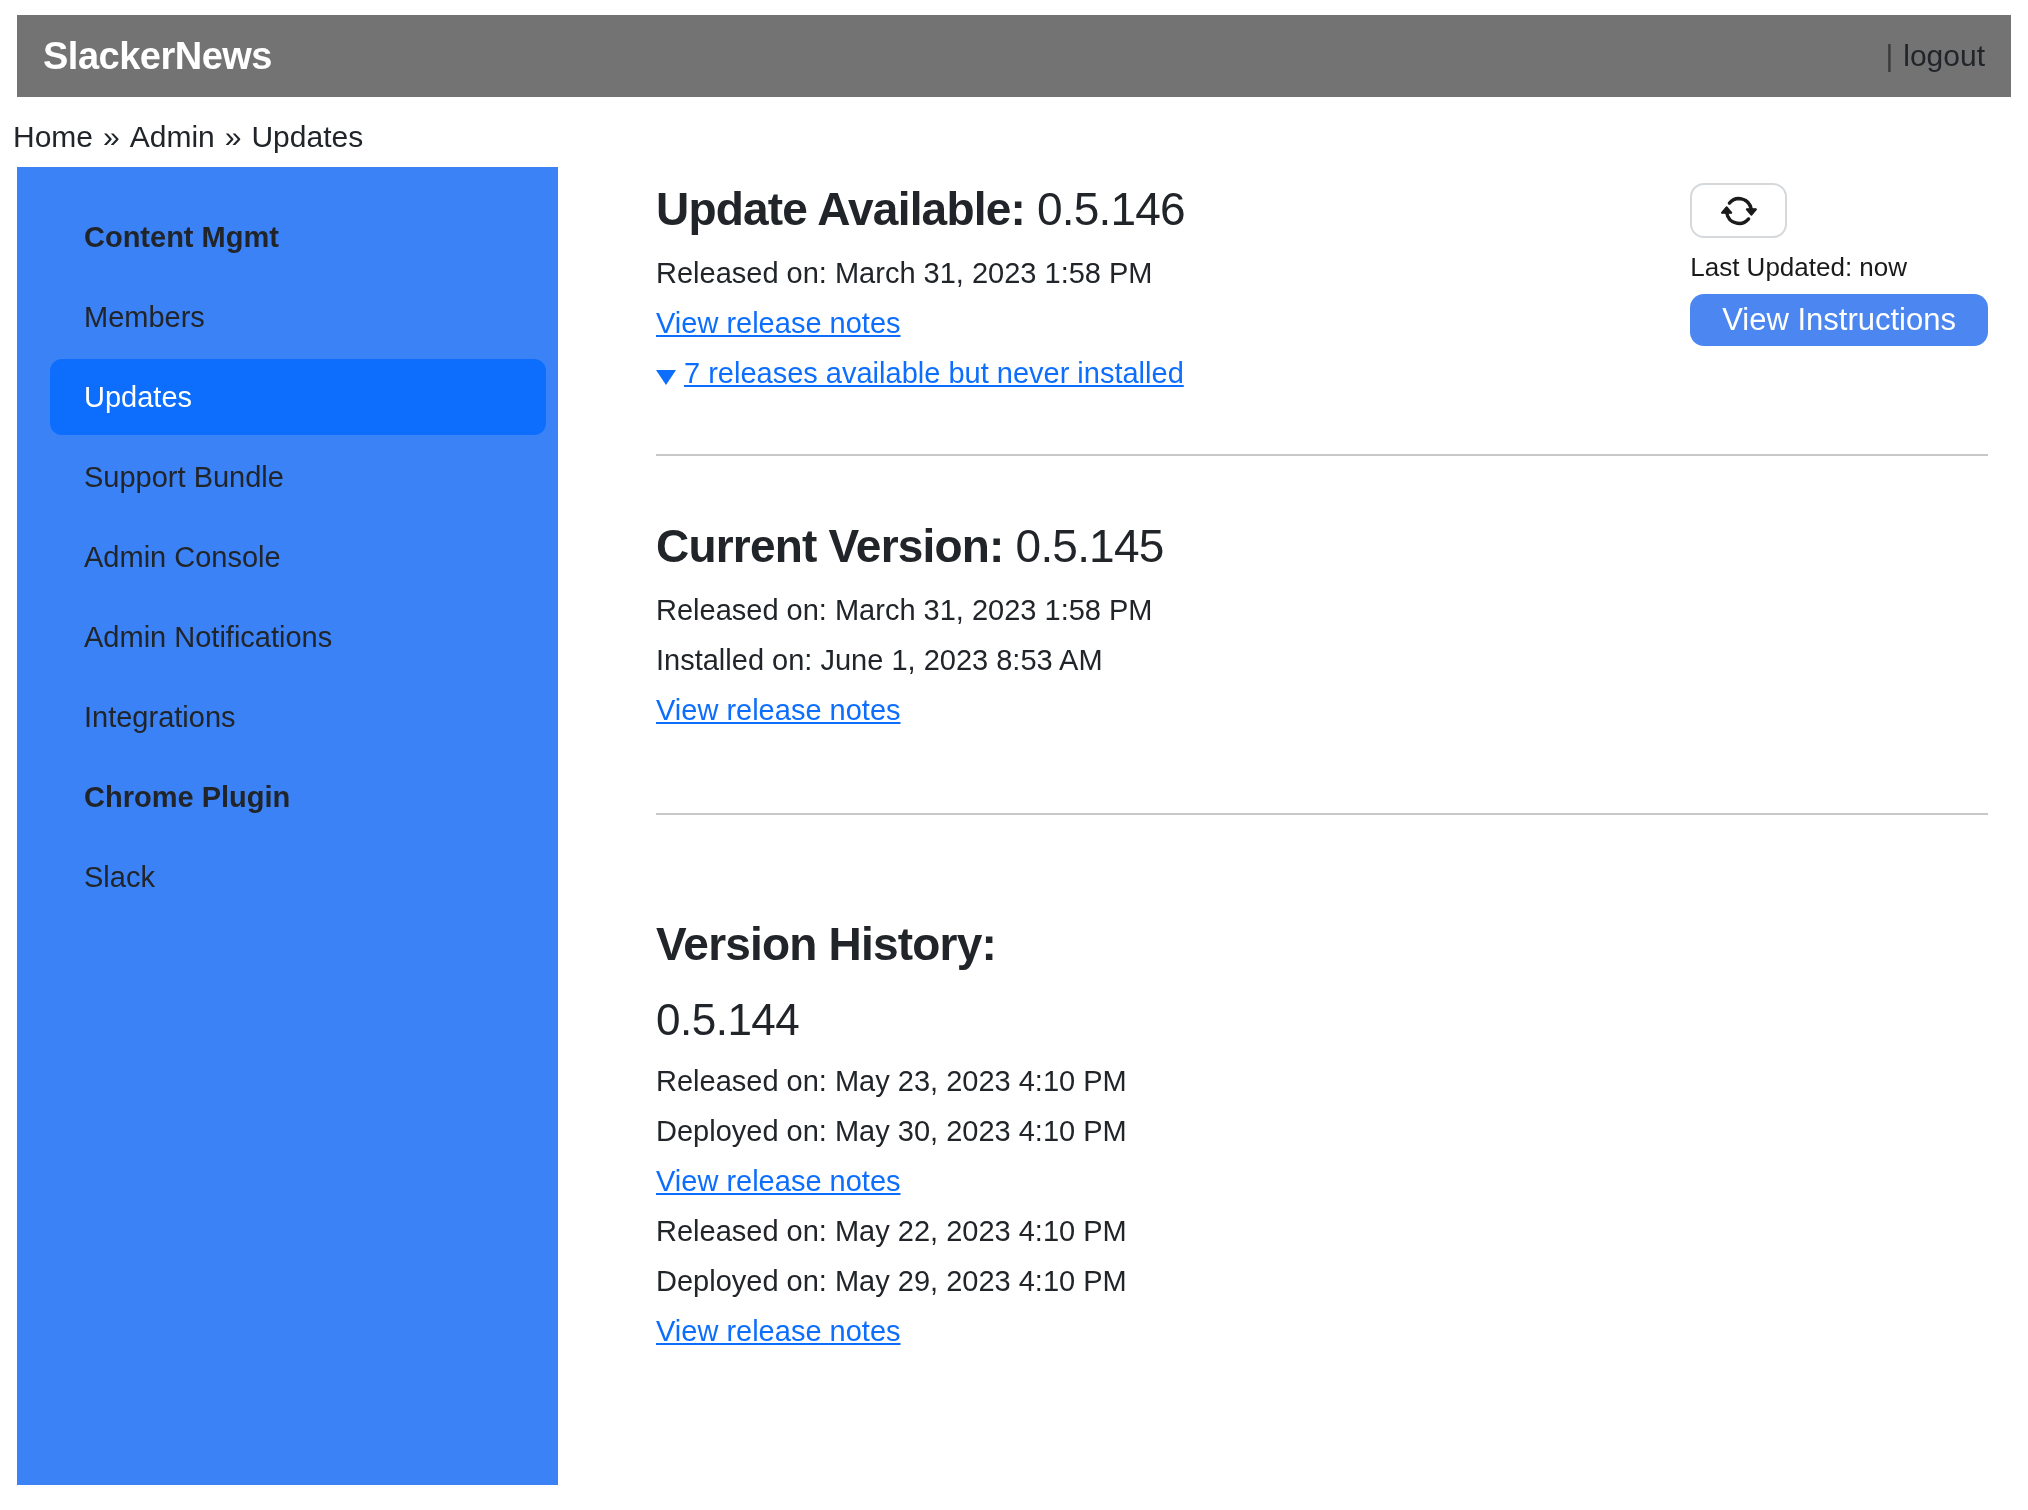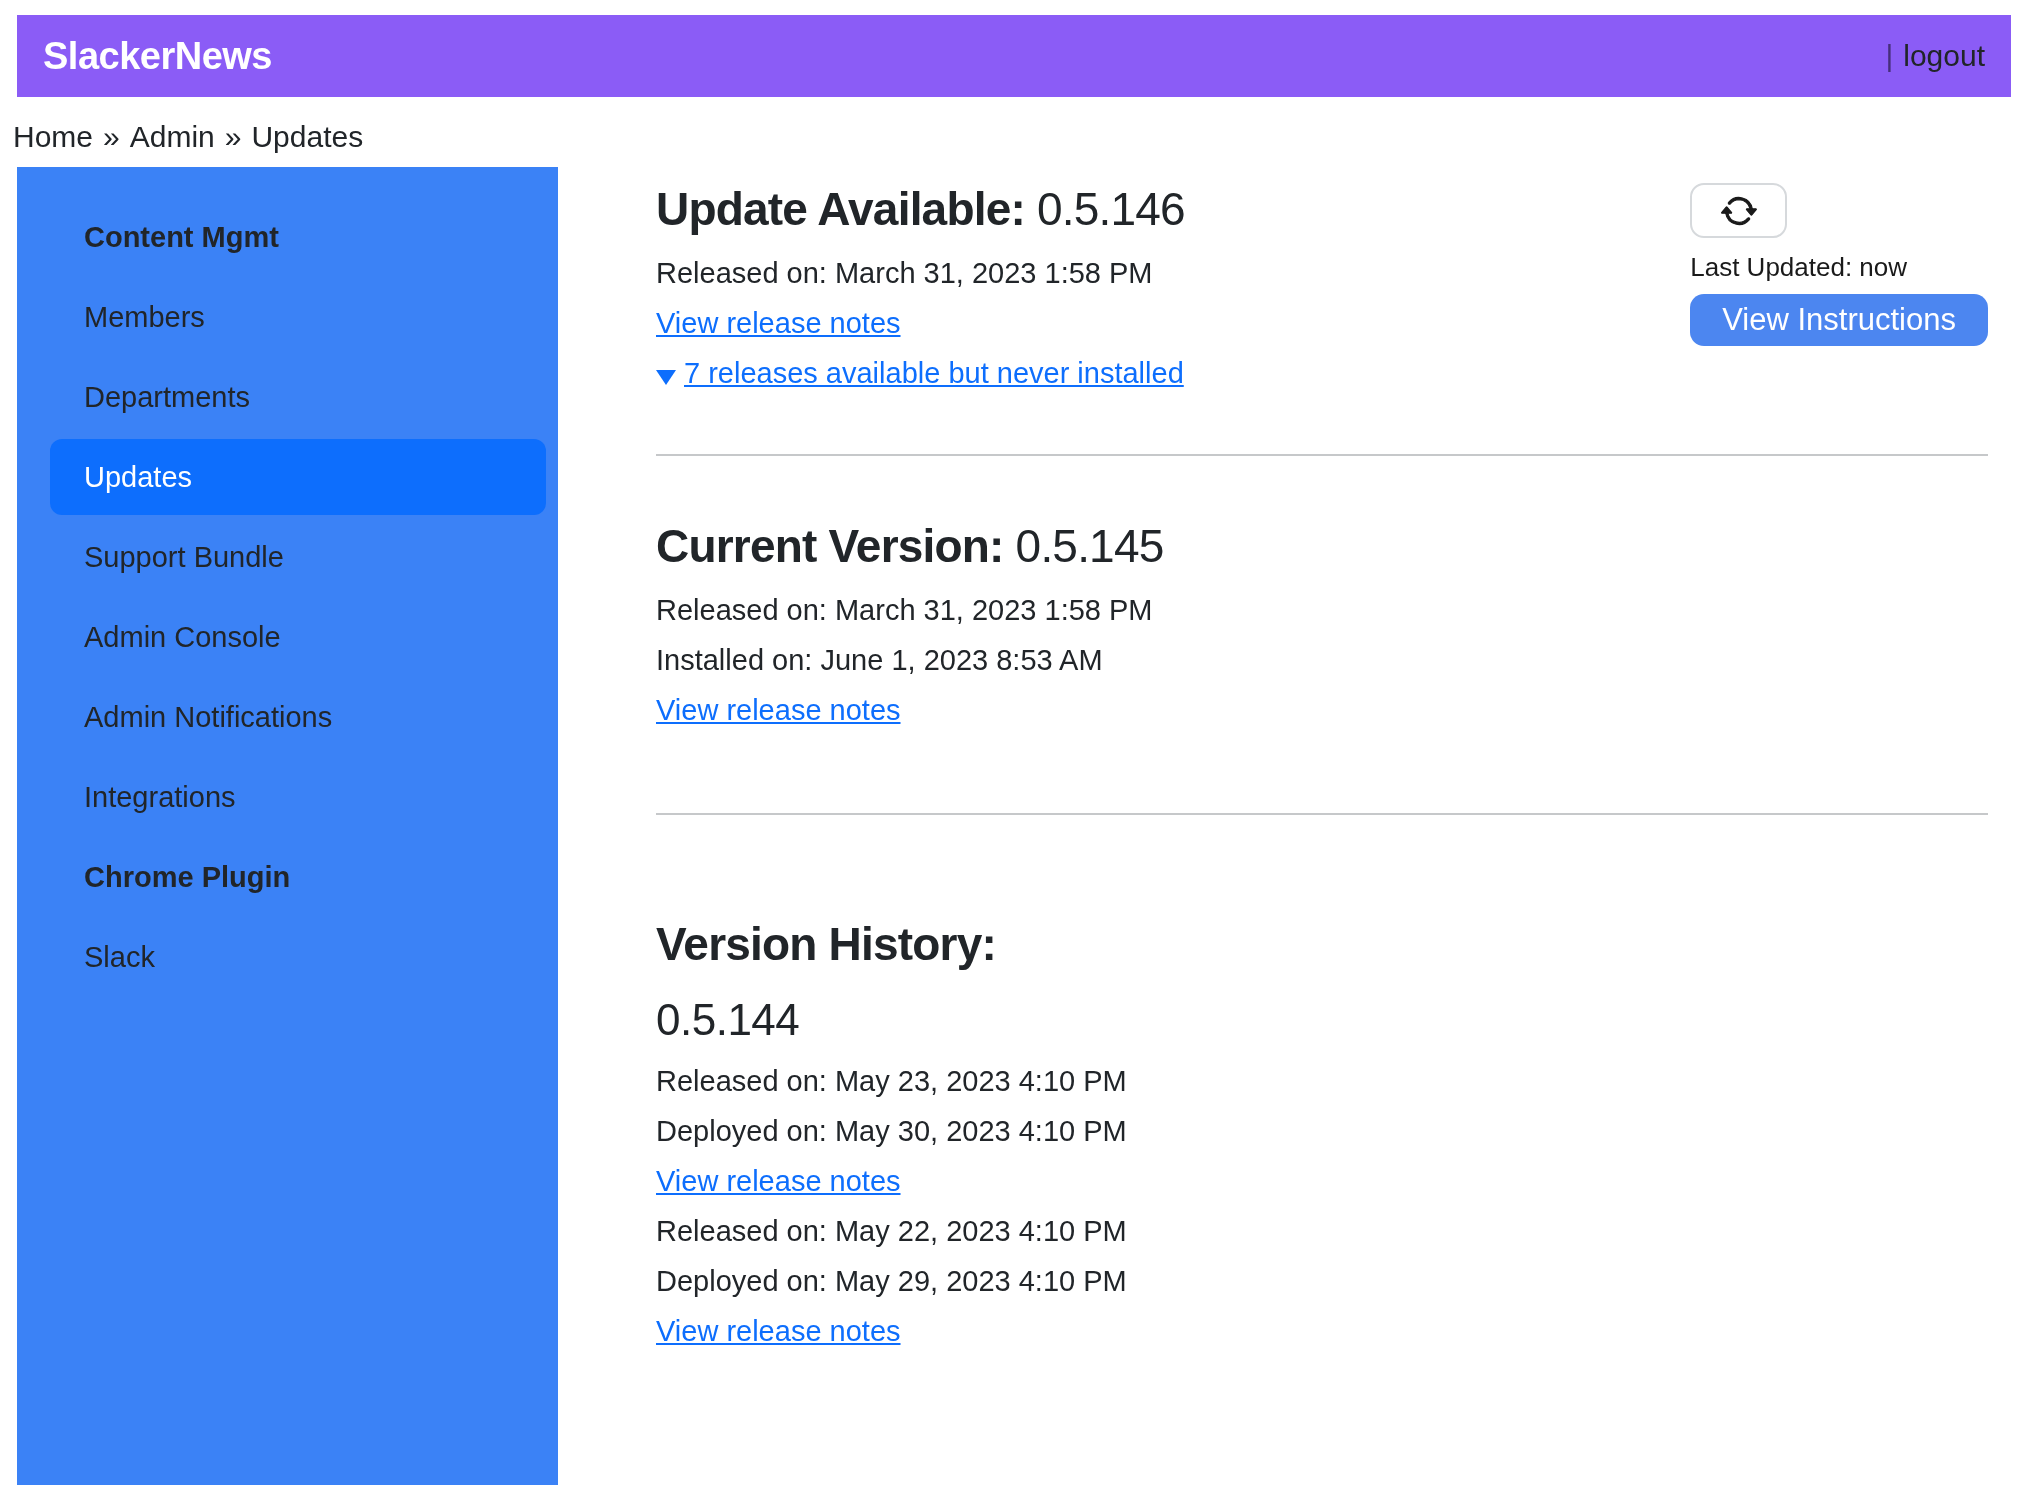--- a/index.html
+++ b/index.html
@@ -3,21 +3,21 @@
 <meta charset="utf-8">
 <style>
   * { box-sizing: border-box; margin: 0; padding: 0; }
   html, body { width: 2028px; height: 1510px; background: #ffffff; overflow: hidden; }
   body { font-family: "Liberation Sans", "DejaVu Sans", sans-serif; color: #212529; }
 
   
   .topbar {
     margin: 15px 17px 0 17px;
     height: 82px;
-    background: #8b5cf6;
+    background: #737373;
     display: flex;
     align-items: center;
     justify-content: space-between;
     padding: 0 26px;
   }
   .brand { color: #ffffff; font-size: 38px; font-weight: 700; letter-spacing: -0.5px; }
   .logout-wrap { font-size: 30px; }
   .logout-sep { color: rgba(0,0,0,0.5); margin-right: 10px; }
   .logout-link { color: #212529; text-decoration: none; cursor: pointer; }
 
@@ -129,21 +129,20 @@
 
 <nav class="breadcrumb">
   <a class="crumb">Home</a><span class="sep">»</span><a class="crumb">Admin</a><span class="sep">»</span><span class="crumb">Updates</span>
 </nav>
 
 <div class="layout">
 
   <aside class="sidebar">
     <div class="nav-item emph">Content Mgmt</div>
     <div class="nav-item">Members</div>
-    <div class="nav-item">Departments</div>
     <div class="nav-item active">Updates</div>
     <div class="nav-item">Support Bundle</div>
     <div class="nav-item">Admin Console</div>
     <div class="nav-item">Admin Notifications</div>
     <div class="nav-item">Integrations</div>
     <div class="nav-item emph">Chrome Plugin</div>
     <div class="nav-item">Slack</div>
   </aside>
 
   <main class="main">

